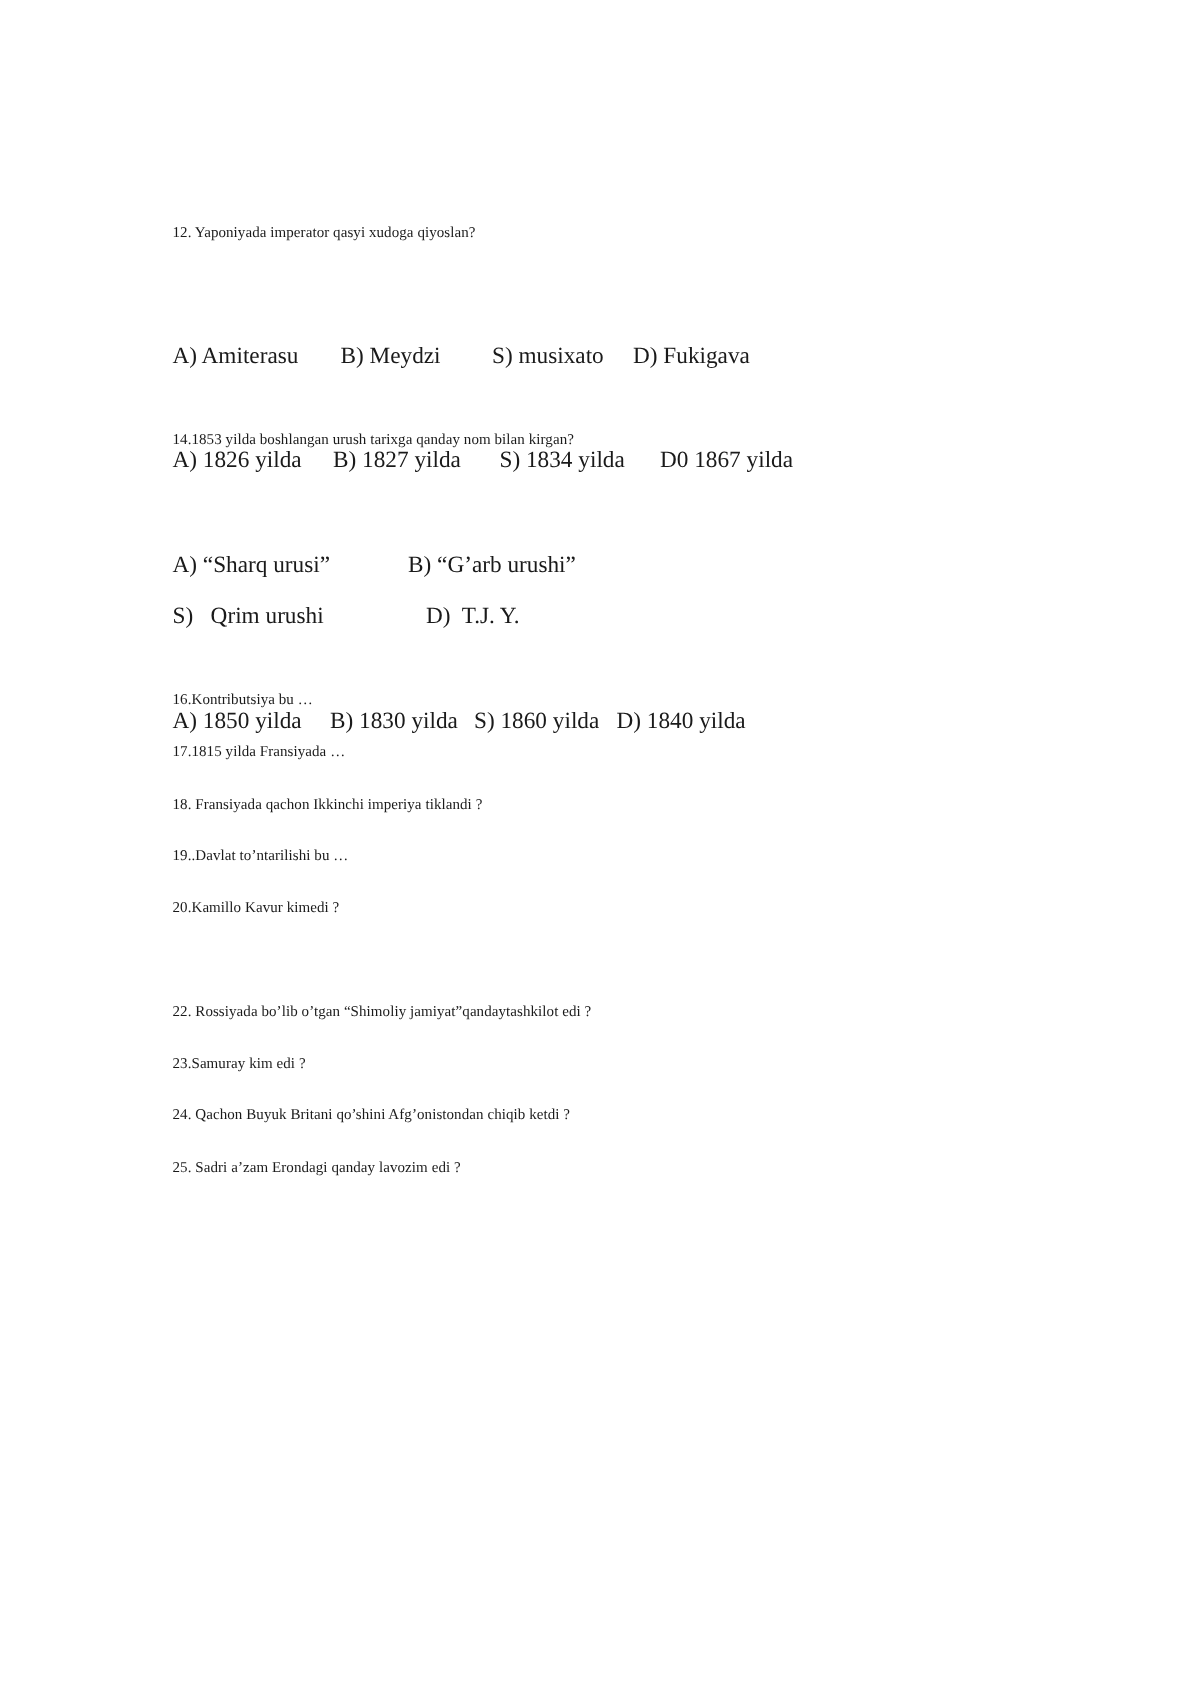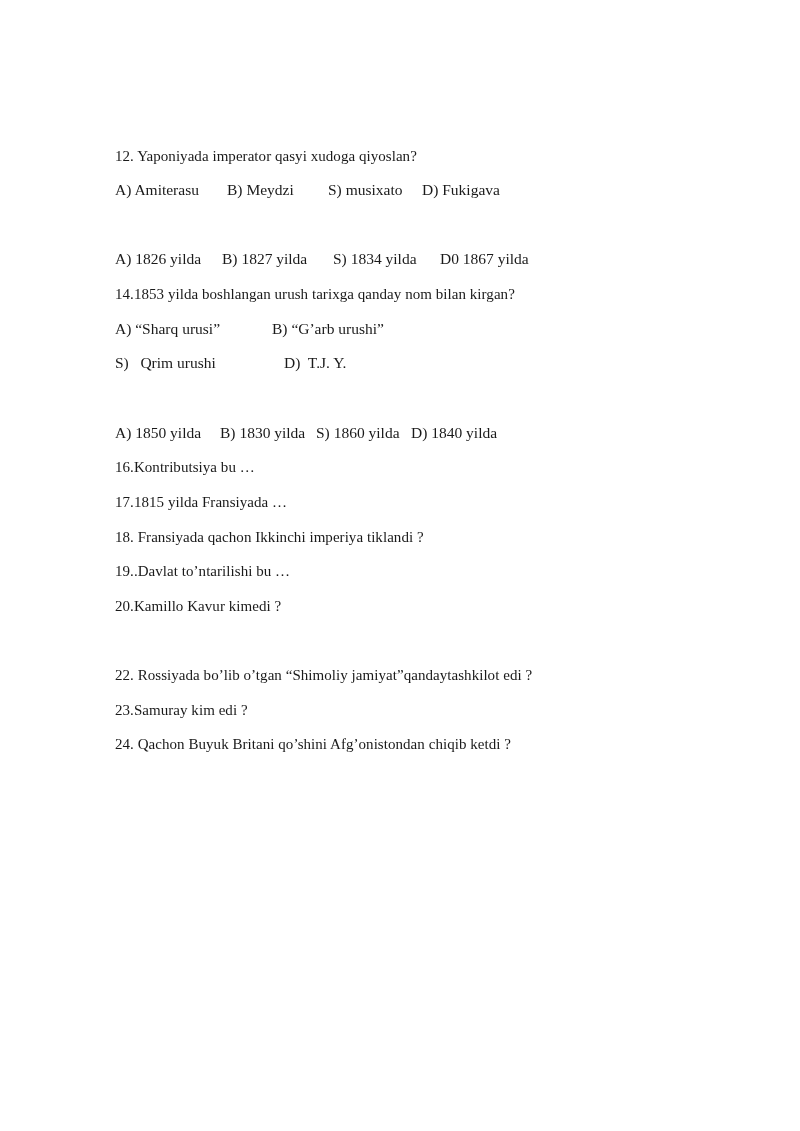--- a/index.html
+++ b/index.html
@@ -19,32 +19,33 @@
       position: absolute;
       left: 0;
       top: 0;
       width: 800px;
       height: 1131px;
       background: #ffffff;
     }
     .line {
       position: absolute;
       left: 115px;
-      font-size: 15px;
+      font-size: 10px;
       line-height: 18px;
       white-space: pre;
       letter-spacing: 0.05px;
       text-align: right;
     }
     .opts {
       position: absolute;
       left: 115px;
       font-size: 15.5px;
       line-height: 18px;
       white-space: pre;
+      margin-top: 48px;
     }
     .opt {
       position: absolute;
       top: 0;
       white-space: pre;
     }
   </style>
 </head>
 <body>
 
@@ -83,14 +84,15 @@
   </div>
 
   <div class="line" style="top:458px">16.Kontributsiya bu …</div>
   <div class="line" style="top:493px">17.1815 yilda Fransiyada …</div>
   <div class="line" style="top:528px">18. Fransiyada qachon Ikkinchi imperiya tiklandi ?</div>
   <div class="line" style="top:562px">19..Davlat to’ntarilishi bu …</div>
   <div class="line" style="top:597px">20.Kamillo Kavur kimedi ?</div>
   <div class="line" style="top:666px">22. Rossiyada bo’lib o’tgan “Shimoliy jamiyat”qandaytashkilot edi ?</div>
   <div class="line" style="top:701px">23.Samuray kim edi ?</div>
   <div class="line" style="top:735px">24. Qachon Buyuk Britani qo’shini Afg’onistondan chiqib ketdi ?</div>
+  <div class="line" style="top:770px">25. Sadri a’zam Erondagi qanday lavozim edi ?</div>
 
 </div>
 
 </body></html>

